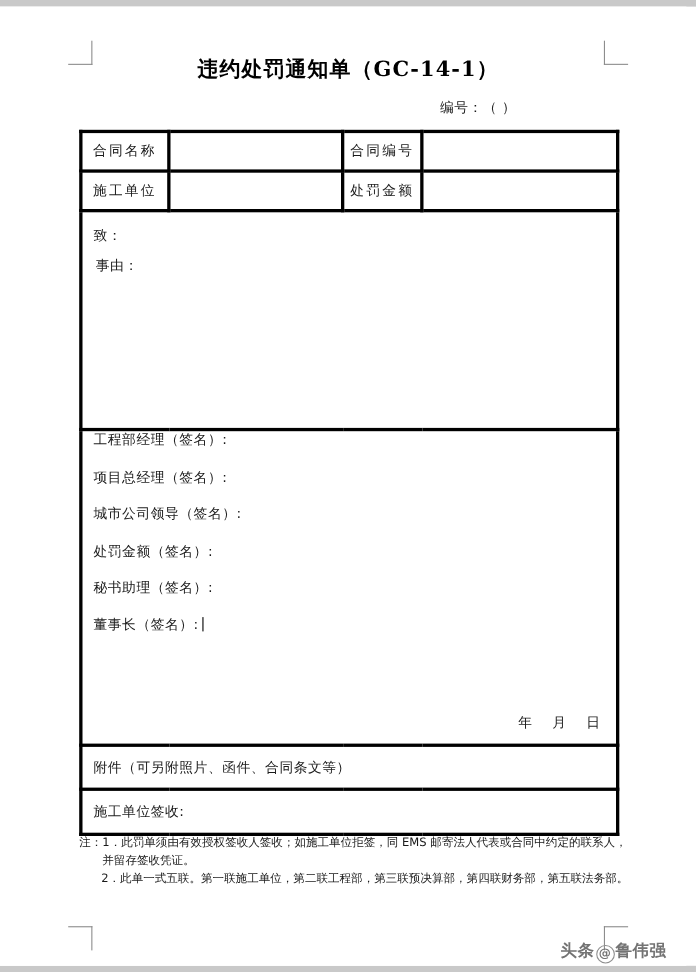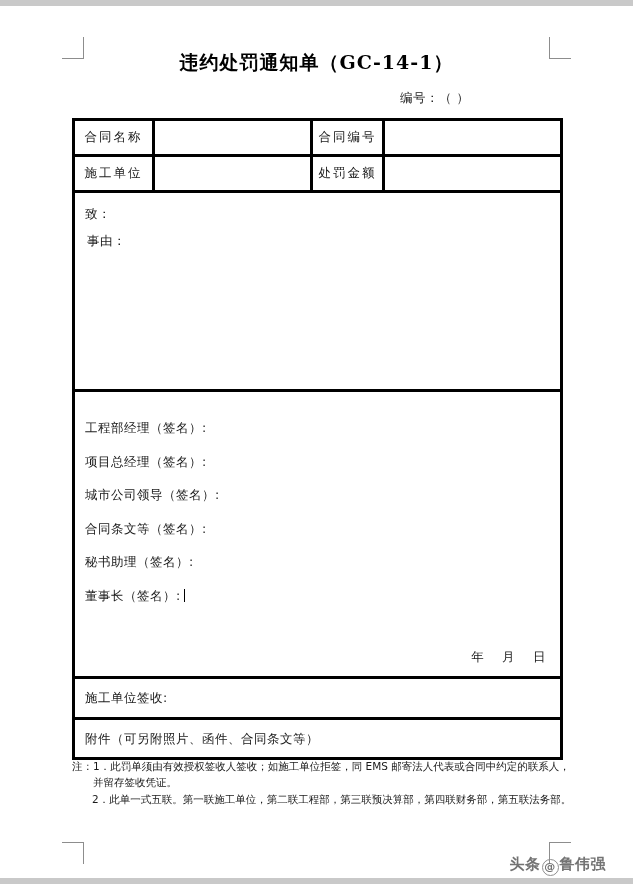--- a/index.html
+++ b/index.html
@@ -127,21 +127,21 @@
     letter-spacing: 0.5px;
   }
 
   .sign-cell {
     height: 284px;
     position: relative;
   }
   .sign-list {
     position: absolute;
     left: 10px;
-    top: 28px;
+    top: 0;
     right: 10px;
   }
   .sign-line {
     height: 33.5px;
     letter-spacing: 0.5px;
     white-space: nowrap;
   }
   .caret {
     display: inline-block;
     width: 1.5px;
@@ -272,35 +272,35 @@
           <div class="body-to">致：</div>
           <div class="body-reason">事由：</div>
         </td>
       </tr>
       <tr>
         <td class="sign-cell" colspan="4">
           <div class="sign-list">
             <div class="sign-line">工程部经理（签名）:</div>
             <div class="sign-line">项目总经理（签名）:</div>
             <div class="sign-line">城市公司领导（签名）:</div>
-            <div class="sign-line">合同条文等（签名）:</div>
+            <div class="sign-line">处罚金额（签名）:</div>
             <div class="sign-line">秘书助理（签名）:</div>
             <div class="sign-line"><span>董事长（签名）:</span><span class="caret"></span></div>
           </div>
           <div class="date-line">年    月    日</div>
         </td>
       </tr>
       <tr>
+        <td class="attach-cell" colspan="4">
+          <div class="attach-text">附件（可另附照片、函件、合同条文等）</div>
+        </td>
+      </tr>
+      <tr>
         <td class="receipt-cell" colspan="4">
           <div class="receipt-text">施工单位签收:</div>
-        </td>
-      </tr>
-      <tr>
-        <td class="attach-cell" colspan="4">
-          <div class="attach-text">附件（可另附照片、函件、合同条文等）</div>
         </td>
       </tr>
     </tbody>
   </table>
 
   <div class="notes">
     <div class="note-row">
       <div class="note-label">注：</div>
       <div class="note-body">1．此罚单须由有效授权签收人签收；如施工单位拒签，同 EMS 邮寄法人代表或合同中约定的联系人，并留存签收凭证。</div>
     </div>

